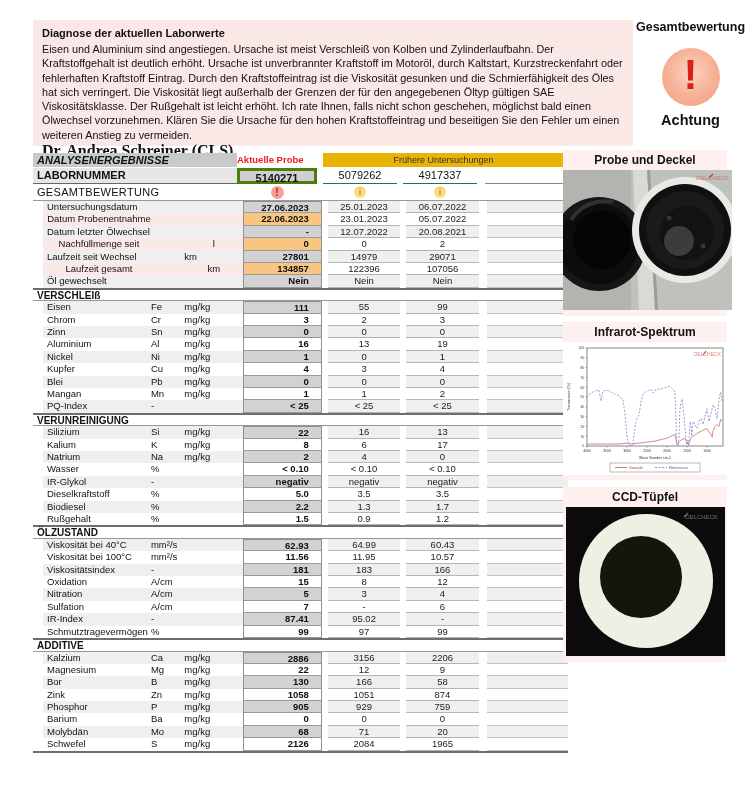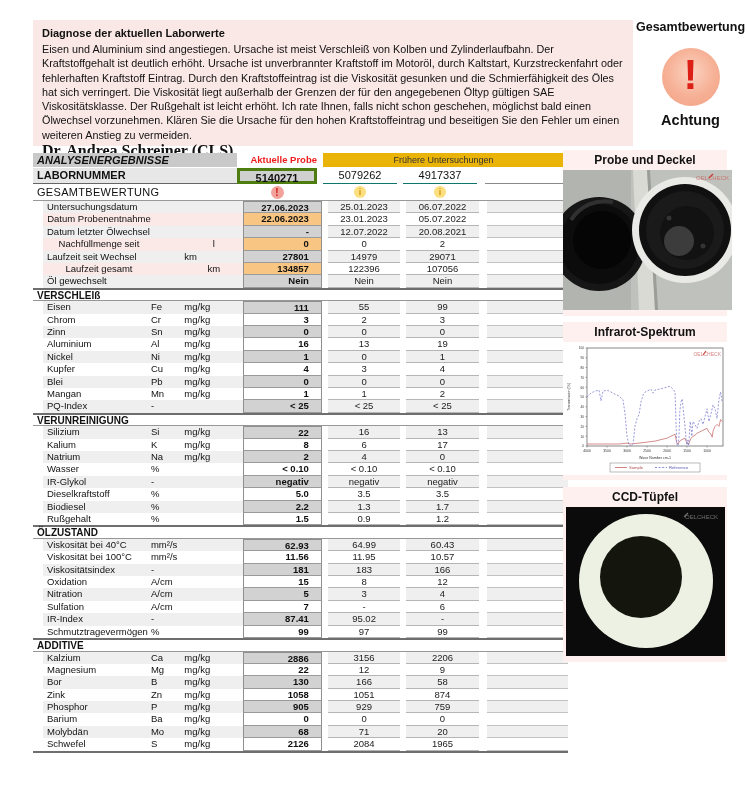--- a/index.html
+++ b/index.html
@@ -41,21 +41,21 @@
   .trow.g .c-prev,.trow.g .c-last{background:#efefef;}
   .trow.p .c-label,.trow.p .c-sym,.trow.p .c-unit{background:#fbe9e8;text-align:center;}
   .trow.p .c-cur{background:#f8c583;}
   .sec-head{height:13.5px;line-height:12.5px;font-weight:bold;font-size:10px;
     padding-left:4px;border-top:2px solid #6e6e6e;border-bottom:1px solid #979797;}
   .table-end{border-bottom:2px solid #6e6e6e;}
 
   
   .hrowA{display:flex;height:14px;line-height:14px;}
   .hA-left{width:204px;background:#c9c9c9;font-weight:bold;font-size:11px;padding-left:4px;font-style:italic;}
-  .hA-cur{width:80px;text-align:right;font-weight:bold;font-size:9.5px;color:#ee1c1c;}
+  .hA-cur{width:80px;text-align:left;font-weight:bold;font-size:9.5px;color:#ee1c1c;}
   .hA-gap{width:6px;}
   .hA-right{width:245px;background:#eab308;font-size:9px;text-align:center;padding-right:4px;color:#333;}
   .hrowB{display:flex;height:16px;line-height:15px;margin-top:1px;}
   .hB-left{width:204px;background:#e7e7e7;font-weight:bold;font-size:11px;padding-left:4px;
     border-bottom:1px solid #666;}
   .hB-cur{width:80px;background:#d0d0d0;border:3px solid #4d7c0f;font-weight:bold;font-size:11px;text-align:center;}
   .hB-prev{width:74px;font-size:11px;text-align:center;border-bottom:1px solid #0f766e;}
   .hB-last{width:83px;border-bottom:1px solid #8a8a8a;}
   .hrowC{display:flex;height:17px;line-height:17px;border-bottom:1px solid #999;}
   .hC-left{width:204px;font-size:11px;letter-spacing:.3px;padding-left:4px;}

